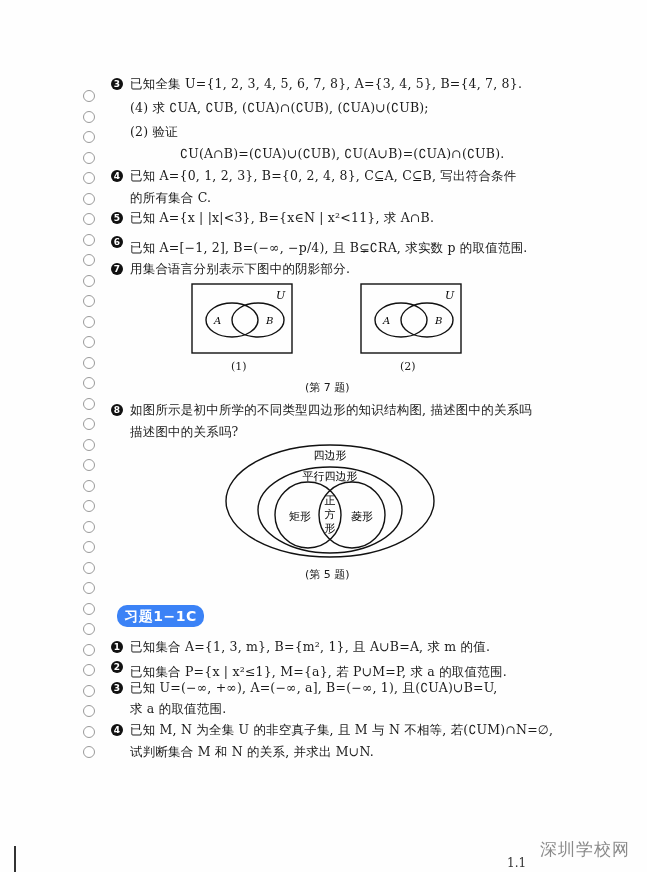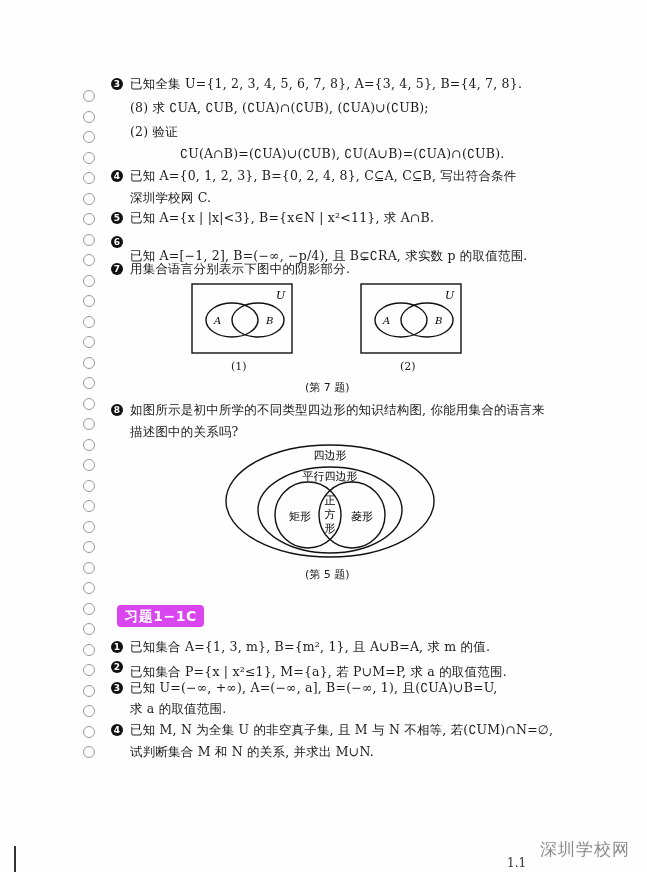--- a/index.html
+++ b/index.html
@@ -16,22 +16,22 @@
     position:absolute; left:130px; font-size:12.5px; line-height:16px; white-space:nowrap; letter-spacing:0.2px;
   }
   .num {
     position:absolute; left:111px; width:12px; height:12px; border-radius:50%;
     background:#111; color:#fff; font-family:"DejaVu Sans", sans-serif; font-weight:bold;
     font-size:9px; line-height:12px; text-align:center;
   }
   .caption { position:absolute; font-size:11px; font-weight:normal; font-family:"DejaVu Sans", sans-serif; }
   .sublabel { position:absolute; font-size:11px; }
   .badge {
-    position:absolute; left:117px; top:605px; width:87px; height:22px; background:#d946ef; color:#fff;
-    border-radius:4px; font-family:"DejaVu Sans", sans-serif; font-weight:bold; font-size:14px;
+    position:absolute; left:117px; top:605px; width:87px; height:22px; background:#3b82f6; color:#fff;
+    border-radius:10px; font-family:"DejaVu Sans", sans-serif; font-weight:bold; font-size:14px;
     line-height:22px; text-align:center; letter-spacing:0.5px;
   }
   .pagenum { position:absolute; left:507px; top:856px; font-size:12px; color:#333; }
   .watermark { position:absolute; left:540px; top:838px; font-size:17px; color:#8a8a8a; font-family:Liberation Mono, monospace; letter-spacing:1px; }
   .margin-mark { position:absolute; left:14px; top:846px; width:2px; height:26px; background:#333; }
   svg text { font-family:"DejaVu Serif", serif; }
 </style>
 </head>
 <body>
 
@@ -66,33 +66,33 @@
     <div class="hole" style="top: 556.5px;"></div>
     <div class="hole" style="top: 577px;"></div>
     <div class="hole" style="top: 597.5px;"></div>
     <div class="hole" style="top: 618px;"></div>
     <div class="hole" style="top: 638.5px;"></div>
     <div class="hole" style="top: 659px;"></div>
   </div>
 
 <div class="num" style="top:78px">3</div>
 <div class="line" style="top:76px">已知全集 U={1, 2, 3, 4, 5, 6, 7, 8}, A={3, 4, 5}, B={4, 7, 8}.</div>
-<div class="line" style="top:100px;left:130px">(8) 求 ∁UA, ∁UB, (∁UA)∩(∁UB), (∁UA)∪(∁UB);</div>
+<div class="line" style="top:100px;left:130px">(4) 求 ∁UA, ∁UB, (∁UA)∩(∁UB), (∁UA)∪(∁UB);</div>
 <div class="line" style="top:124px">(2) 验证</div>
 <div class="line" style="top:146px;left:180px">∁U(A∩B)=(∁UA)∪(∁UB), ∁U(A∪B)=(∁UA)∩(∁UB).</div>
 
 <div class="num" style="top:170px">4</div>
 <div class="line" style="top:168px">已知 A={0, 1, 2, 3}, B={0, 2, 4, 8}, C⊆A, C⊆B, 写出符合条件</div>
-<div class="line" style="top:190px">深圳学校网 C.</div>
+<div class="line" style="top:190px">的所有集合 C.</div>
 
 <div class="num" style="top:212px">5</div>
 <div class="line" style="top:210px">已知 A={x | |x|&lt;3}, B={x∈N | x²&lt;11}, 求 A∩B.</div>
 
 <div class="num" style="top:236px">6</div>
-<div class="line" style="top:248px">已知 A=[−1, 2], B=(−∞, −p/4), 且 B⊊∁RA, 求实数 p 的取值范围.</div>
+<div class="line" style="top:240px">已知 A=[−1, 2], B=(−∞, −p/4), 且 B⊊∁RA, 求实数 p 的取值范围.</div>
 
 <div class="num" style="top:263px">7</div>
 <div class="line" style="top:261px">用集合语言分别表示下图中的阴影部分.</div>
 
 <svg style="position:absolute;left:191px;top:283px" width="103" height="72">
   <rect x="1" y="1" width="100" height="69" fill="none" stroke="#111" stroke-width="1.4"></rect>
   <ellipse cx="41" cy="37" rx="26" ry="17" fill="none" stroke="#111" stroke-width="1.4"></ellipse>
   <ellipse cx="67" cy="37" rx="26" ry="17" fill="none" stroke="#111" stroke-width="1.4"></ellipse>
   <text x="85" y="16" font-size="11" font-style="italic">U</text>
   <text x="23" y="41" font-size="10" font-style="italic">A</text>
@@ -106,21 +106,21 @@
   <ellipse cx="67" cy="37" rx="26" ry="17" fill="none" stroke="#111" stroke-width="1.4"></ellipse>
   <text x="85" y="16" font-size="11" font-style="italic">U</text>
   <text x="23" y="41" font-size="10" font-style="italic">A</text>
   <text x="75" y="41" font-size="10" font-style="italic">B</text>
 </svg>
 <div class="sublabel" style="left:400px;top:360px">(2)</div>
 
 <div class="caption" style="left:305px;top:380px">(第 7 题)</div>
 
 <div class="num" style="top:404px">8</div>
-<div class="line" style="top:402px">如图所示是初中所学的不同类型四边形的知识结构图, 你能用集合的语言来</div>
+<div class="line" style="top:402px">如图所示是初中所学的不同类型四边形的知识结构图, 描述图中的关系吗</div>
 <div class="line" style="top:424px">描述图中的关系吗?</div>
 
 <svg style="position:absolute;left:222px;top:440px" width="215" height="120">
   <ellipse cx="108" cy="61" rx="104" ry="56" fill="none" stroke="#111" stroke-width="1.4"></ellipse>
   <ellipse cx="108" cy="70" rx="72" ry="43" fill="none" stroke="#111" stroke-width="1.4"></ellipse>
   <circle cx="86" cy="75" r="33" fill="none" stroke="#111" stroke-width="1.4"></circle>
   <circle cx="130" cy="75" r="33" fill="none" stroke="#111" stroke-width="1.4"></circle>
   <text x="108" y="19" font-size="11" text-anchor="middle">四边形</text>
   <text x="108" y="40" font-size="11" text-anchor="middle">平行四边形</text>
   <text x="78" y="80" font-size="11" text-anchor="middle">矩形</text>

